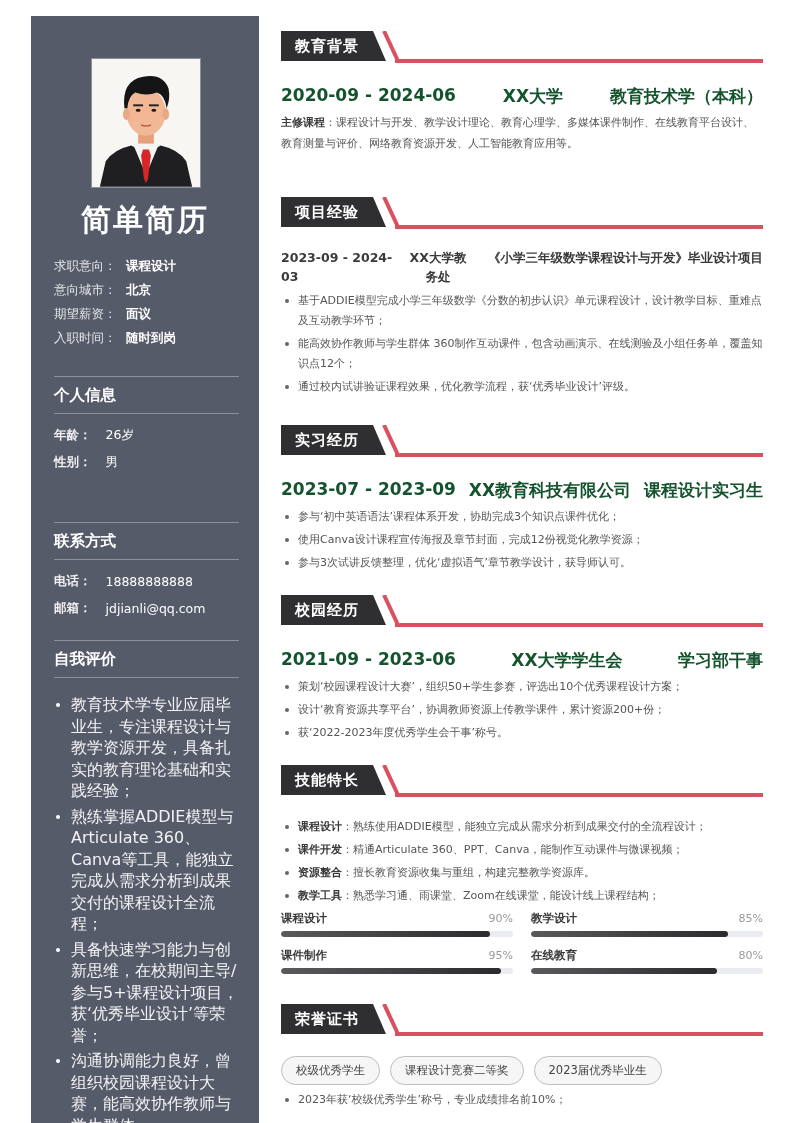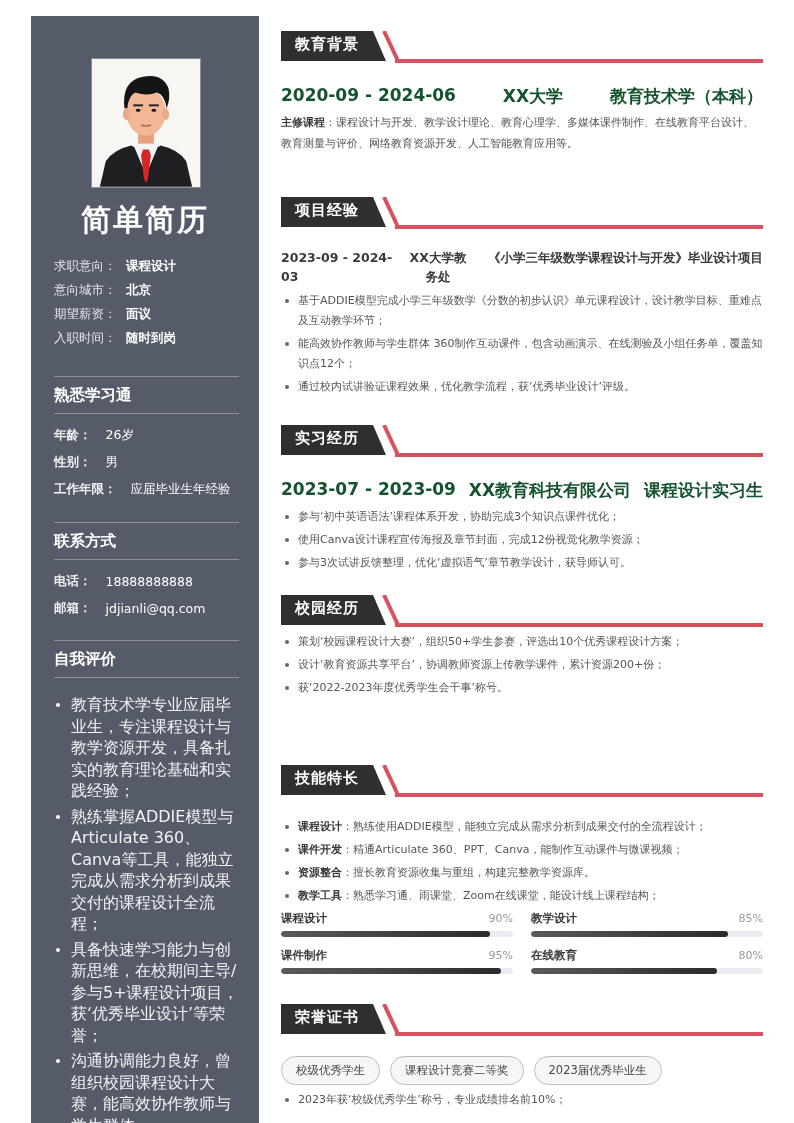--- a/index.html
+++ b/index.html
@@ -42,21 +42,21 @@
     color: #f3f3f5; margin-bottom: 4px; width: 185px;
   }
   .eval-list li::before {
     content: ""; position: absolute; left: 2px; top: 9px; width: 4px; height: 4px;
     border-radius: 50%; background: #fff;
   }
 
   
   .main { position: absolute; left: 281px; top: 0; width: 482px; }
   .section { position: absolute; left: 0; width: 482px; }
-  .sec-head { position: relative; height: 32px; font-family: Liberation Mono, monospace; }
+  .sec-head { position: relative; height: 32px; }
   .sec-tab {
     position: absolute; left: 0; top: 0; height: 30px; width: 105px;
     background: #2f2f31;
     clip-path: polygon(0 0, 92px 0, 105px 100%, 0 100%);
     color: #fff; font-size: 15px; font-weight: bold; letter-spacing: 1px;
     padding-left: 14px; line-height: 30px;
   }
   .sec-slash {
     position: absolute; left: 101px; top: 0; width: 17px; height: 32px;
   }
@@ -154,34 +154,30 @@
         <span class="v">面议</span>
       </div>
       <div class="intent-row">
         <span class="k">入职时间：</span>
         <span class="v">随时到岗</span>
       </div>
     </div>
 
     <div class="side-sec" style="top:360px;">
       <div class="rule"></div>
-      <div class="title">熟悉学习通</div>
+      <div class="title">个人信息</div>
       <div class="rule"></div>
       <div style="height:8px"></div>
       <div class="kv-row">
         <span class="k">年龄：</span>
         <span class="v">26岁</span>
       </div>
       <div class="kv-row">
         <span class="k">性别：</span>
         <span class="v">男</span>
-      </div>
-      <div class="kv-row">
-        <span class="k">工作年限：</span>
-        <span class="v">应届毕业生年经验</span>
       </div>
     </div>
 
     <div class="side-sec" style="top:506px;">
       <div class="rule"></div>
       <div class="title">联系方式</div>
       <div class="rule"></div>
       <div style="height:8px"></div>
       <div class="kv-row">
         <span class="k">电话：</span>
@@ -267,20 +263,25 @@
     </section>
 
     <section class="section" style="top:595px;">
       <div class="sec-head">
         <div class="sec-tab">校园经历</div>
         <svg class="sec-slash" viewBox="0 0 17 32">
             <path d="M2 0 L16 30" stroke="#d9505f" stroke-width="4" fill="none"></path>
           </svg>
         <div class="sec-line"></div>
       </div>
+      <div class="row3" style="margin-top:22px;">
+        <span class="c1">2021-09 - 2023-06</span>
+        <span class="c2">XX大学学生会</span>
+        <span class="c3">学习部干事</span>
+      </div>
       <ul class="bul" style="margin-top:5px;">
         <li>策划‘校园课程设计大赛’，组织50+学生参赛，评选出10个优秀课程设计方案；</li>
         <li>设计‘教育资源共享平台’，协调教师资源上传教学课件，累计资源200+份；</li>
         <li>获‘2022-2023年度优秀学生会干事’称号。</li>
       </ul>
     </section>
 
     <section class="section" style="top:765px;">
       <div class="sec-head">
         <div class="sec-tab">技能特长</div>

